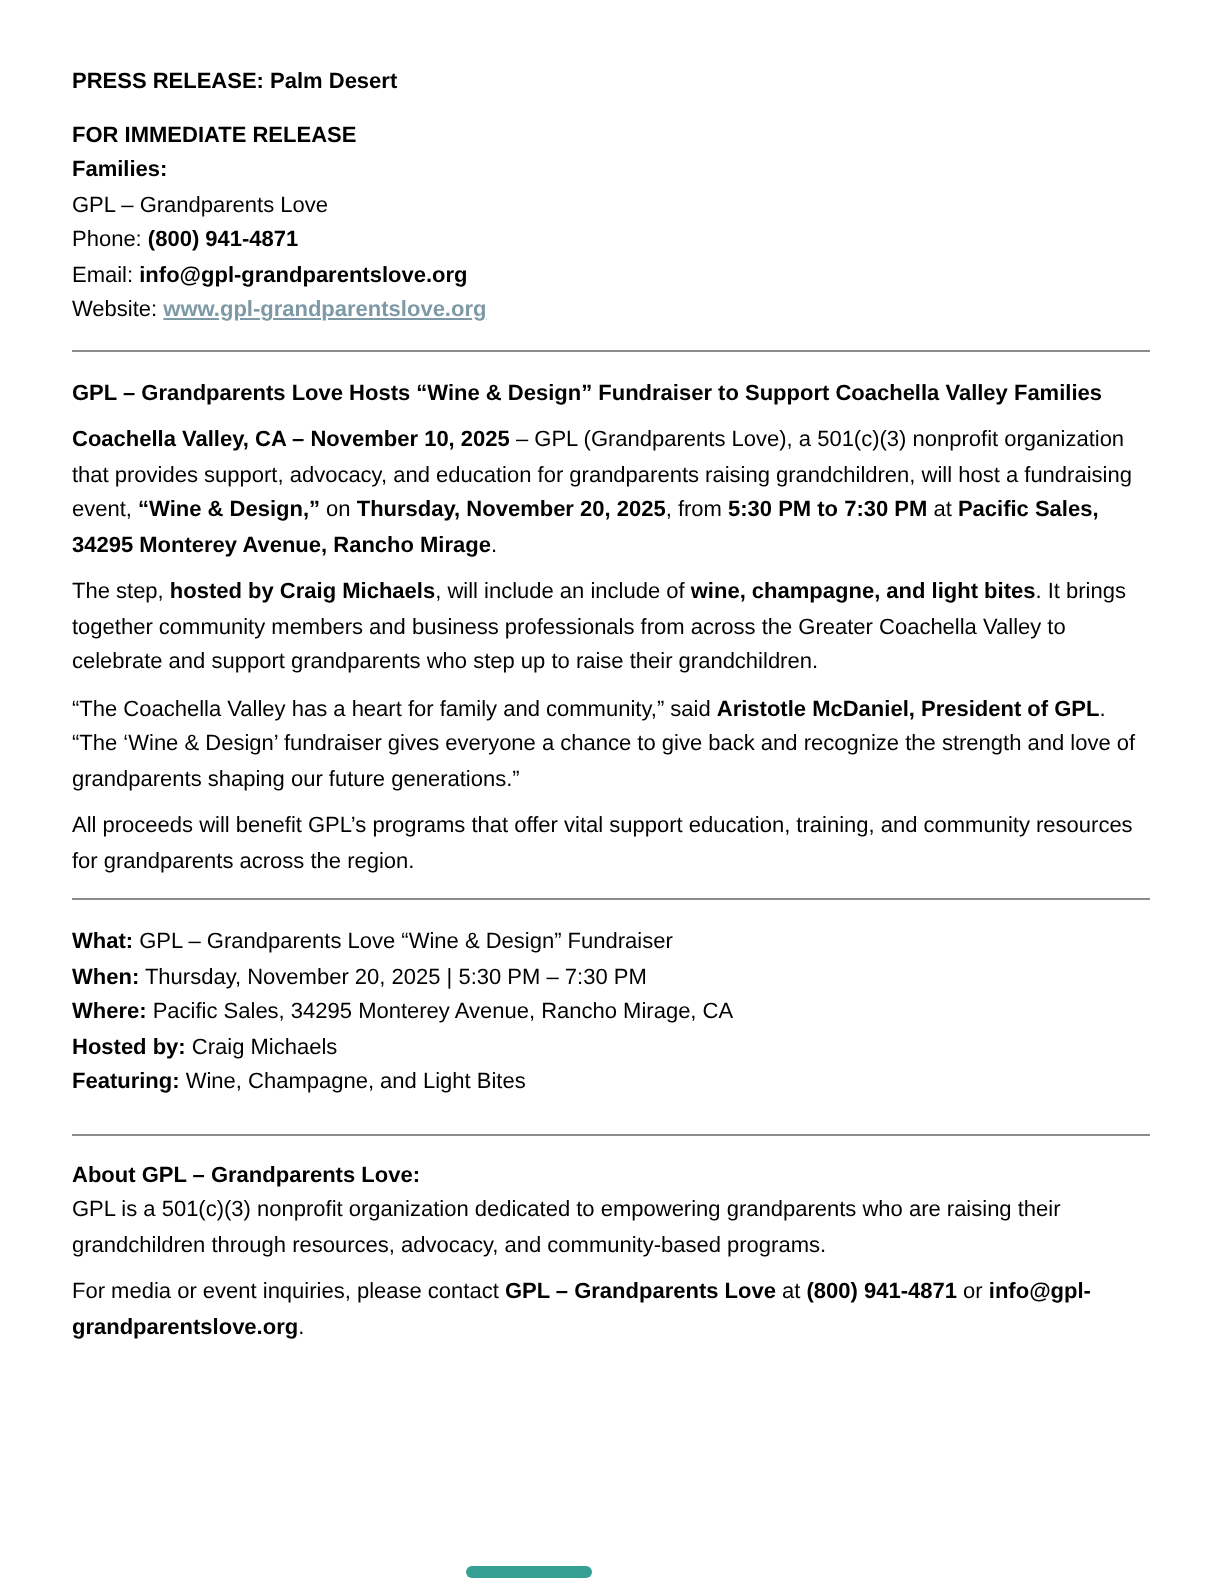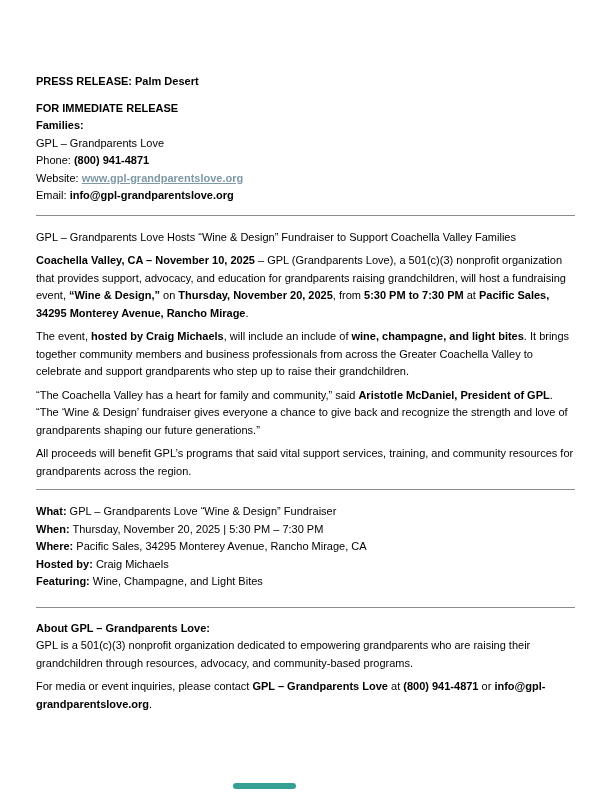--- a/index.html
+++ b/index.html
@@ -16,22 +16,22 @@
     position: absolute;
     left: 36px;
     top: 33px;
     width: 539px;
     font-size: 11px;
     line-height: 17.5px;
     color: #000000;
   }
   .b { font-weight: bold; }
   .para { margin: 0 0 6px 0; }
-  .press-tag { font-weight: bold; margin-bottom: 9px; margin-top: 40px; }
-  .headline { font-weight: normal; margin-bottom: 6px; }
+  .press-tag { font-weight: bold; margin-bottom: 9px; }
+  .headline { font-weight: bold; margin-bottom: 6px; }
   hr.rule {
     border: none;
     border-top: 1px solid var(--rule-color, #8c8c8c);
     height: 0;
   }
   .rule-1 { margin: 10px 0 13px 0; }
   .rule-2 { margin: 9px 0 13px 0; }
   .rule-3 { margin: 16px 0 12px 0; }
   a.link {
     color: var(--link-color, #7e99a6);
@@ -55,32 +55,32 @@
 <div class="page">
   <div class="doc">
 
     <div class="press-tag">PRESS RELEASE: Palm Desert</div>
 
     <div>
       <div class="b">FOR IMMEDIATE RELEASE</div>
       <div class="b">Families:</div>
       <div>GPL – Grandparents Love</div>
       <div><span>Phone: </span><span class="b">(800) 941-4871</span></div>
+      <div><span>Email: </span><span class="b">info@gpl-grandparentslove.org</span></div>
       <div><span>Website: </span><a class="link">www.gpl-grandparentslove.org</a></div>
-      <div><span>Email: </span><span class="b">info@gpl-grandparentslove.org</span></div>
     </div>
 
     <hr class="rule rule-1">
 
     <div class="headline">GPL – Grandparents Love Hosts “Wine &amp; Design” Fundraiser to Support Coachella Valley Families</div>
 
     <p class="para"><span class="b">Coachella Valley, CA – November 10, 2025</span><span> – GPL (Grandparents Love), a 501(c)(3) nonprofit organization that provides support, advocacy, and education for grandparents raising grandchildren, will host a fundraising event, </span><span class="b">“Wine &amp; Design,”</span><span> on </span><span class="b">Thursday, November 20, 2025</span><span>, from </span><span class="b">5:30 PM to 7:30 PM</span><span> at </span><span class="b">Pacific Sales, 34295 Monterey Avenue, Rancho Mirage</span><span>.</span></p>
-    <p class="para"><span>The event, </span><span class="b">hosted by Craig Michaels</span><span>, will include an include of </span><span class="b">wine, champagne, and light bites</span><span>. It brings together community members and business professionals from across the Greater Coachella Valley to celebrate and support grandparents who step up to raise their grandchildren.</span></p>
+    <p class="para"><span>The step, </span><span class="b">hosted by Craig Michaels</span><span>, will include an include of </span><span class="b">wine, champagne, and light bites</span><span>. It brings together community members and business professionals from across the Greater Coachella Valley to celebrate and support grandparents who step up to raise their grandchildren.</span></p>
     <p class="para"><span>“The Coachella Valley has a heart for family and community,” said </span><span class="b">Aristotle McDaniel, President of GPL</span><span>. “The ‘Wine &amp; Design’ fundraiser gives everyone a chance to give back and recognize the strength and love of grandparents shaping our future generations.”</span></p>
-    <p class="para"><span>All proceeds will benefit GPL’s programs that said vital support services, training, and community resources for grandparents across the region.</span></p>
+    <p class="para"><span>All proceeds will benefit GPL’s programs that offer vital support education, training, and community resources for grandparents across the region.</span></p>
 
     <hr class="rule rule-2">
 
     <div>
       <div class="detail-row"><span class="b">What:</span><span> GPL – Grandparents Love “Wine &amp; Design” Fundraiser</span></div>
       <div class="detail-row"><span class="b">When:</span><span> Thursday, November 20, 2025 | 5:30 PM – 7:30 PM</span></div>
       <div class="detail-row"><span class="b">Where:</span><span> Pacific Sales, 34295 Monterey Avenue, Rancho Mirage, CA</span></div>
       <div class="detail-row"><span class="b">Hosted by:</span><span> Craig Michaels</span></div>
       <div class="detail-row"><span class="b">Featuring:</span><span> Wine, Champagne, and Light Bites</span></div>
     </div>

